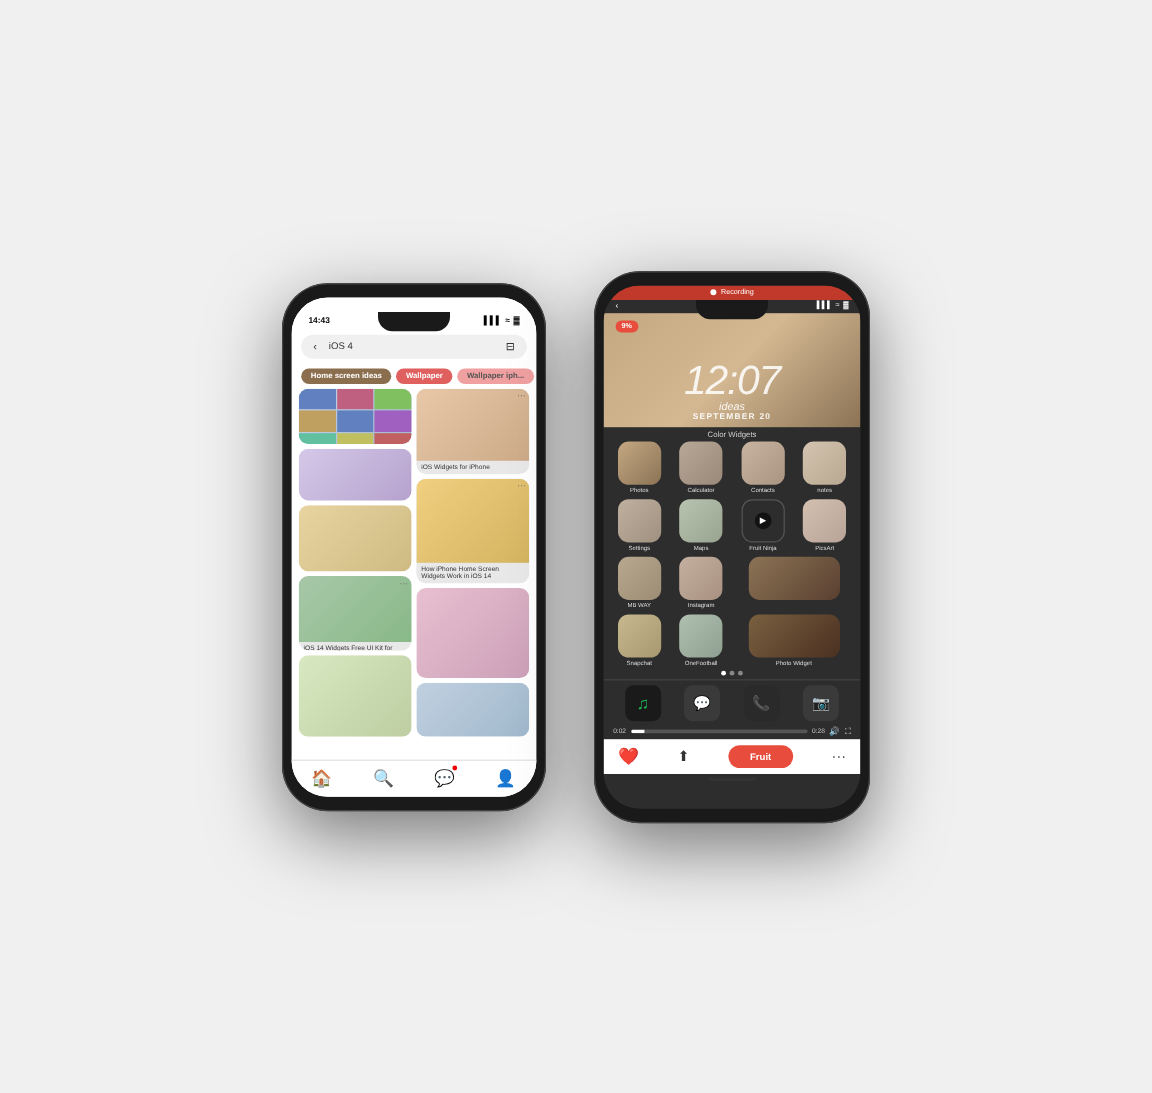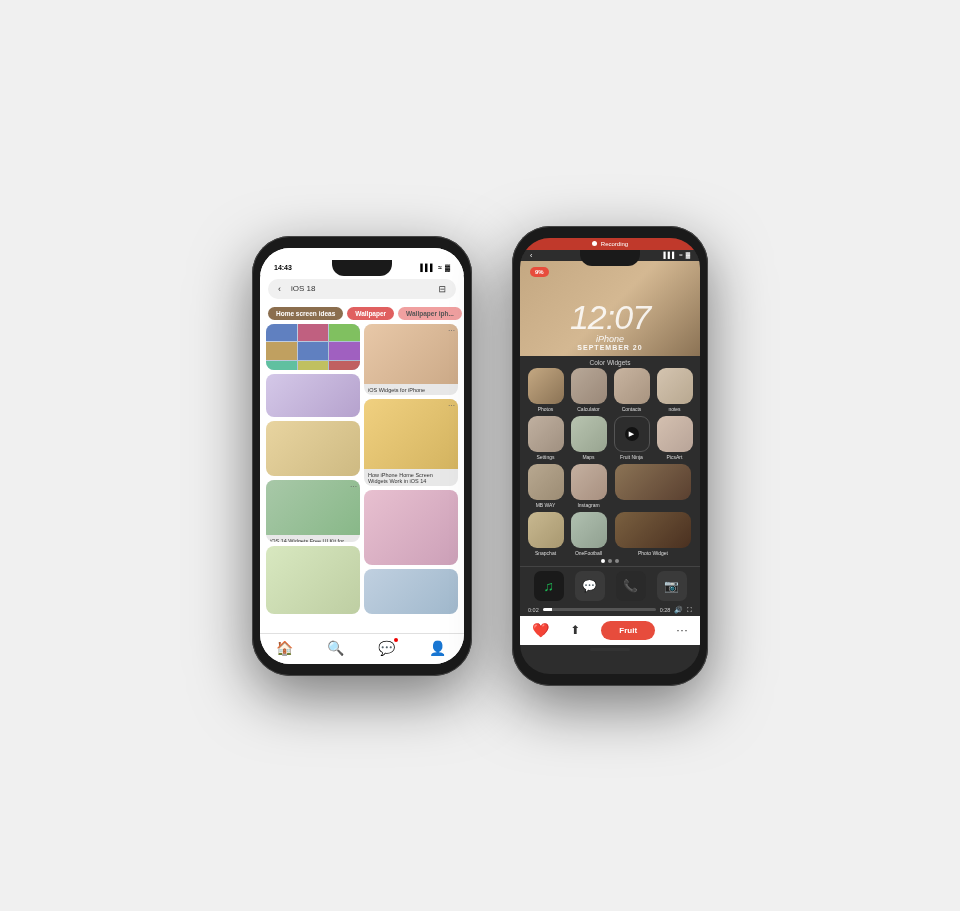--- a/index.html
+++ b/index.html
@@ -199,21 +199,21 @@
     .pin-c { background: linear-gradient(135deg, #e8d4a0, #ccb880); height: 65px; }
     .pin-d { background: linear-gradient(135deg, #a8c8a8, #88b888); height: 50px; }
     .pin-e { background: linear-gradient(135deg, #e8c8a8, #ccaa88); height: 75px; }
     .pin-h { background: linear-gradient(135deg, #f0d080, #d4b460); height: 70px; }
     .pin-k { background: linear-gradient(135deg, #c0d0e0, #a0b8cc); height: 65px; }
     .pin-l { background: linear-gradient(135deg, #e8c0d0, #cca0b8); height: 75px; }
     .pin-m { background: linear-gradient(135deg, #d8e8c0, #bccca0); height: 80px; }
 
     
     .right-phone {
-      width: 196px;
+      width: 230px;
       height: 460px;
     }
 
     .right-phone .phone-screen {
       background: #2d2d2d;
     }
 
     .recording-bar {
       background: #c0392b;
       display: flex;
@@ -499,21 +499,21 @@
       <span>14:43</span>
       <div class="status-icons">
         <span>▌▌▌</span>
         <span>≈</span>
         <span>▓</span>
       </div>
     </div>
 
     <div class="search-bar">
       <span class="back-arrow">‹</span>
-      <span class="search-bar-text">iOS 18</span>
+      <span class="search-bar-text">iOS 4</span>
       <span class="filter-icon">⊟</span>
     </div>
 
     <div class="tags-row">
       <span class="tag tag-brown">Home screen ideas</span>
       <span class="tag tag-red">Wallpaper</span>
       <span class="tag tag-pink">Wallpaper iph...</span>
     </div>
 
     <div class="pins-grid">
@@ -604,21 +604,21 @@
         <span style="color:#fff;font-size:6px;">▌▌▌</span>
         <span style="color:#fff;font-size:6px;">≈</span>
         <span style="color:#fff;font-size:6px;">▓</span>
       </div>
     </div>
 
     <div class="wallpaper-section">
       <span class="battery-badge">9%</span>
       <div class="clock-display">
         <div class="clock-time">12:07</div>
-        <div style="font-size:9px;color:rgba(255,255,255,0.9);font-style:italic;">iPhone</div>
+        <div style="font-size:9px;color:rgba(255,255,255,0.9);font-style:italic;">ideas</div>
         <div class="clock-date">SEPTEMBER 20</div>
       </div>
     </div>
 
     <div class="widgets-label">Color Widgets</div>
 
     <div class="apps-grid">
 
       <div class="app-item">
         <div class="app-icon app-photos"></div>

